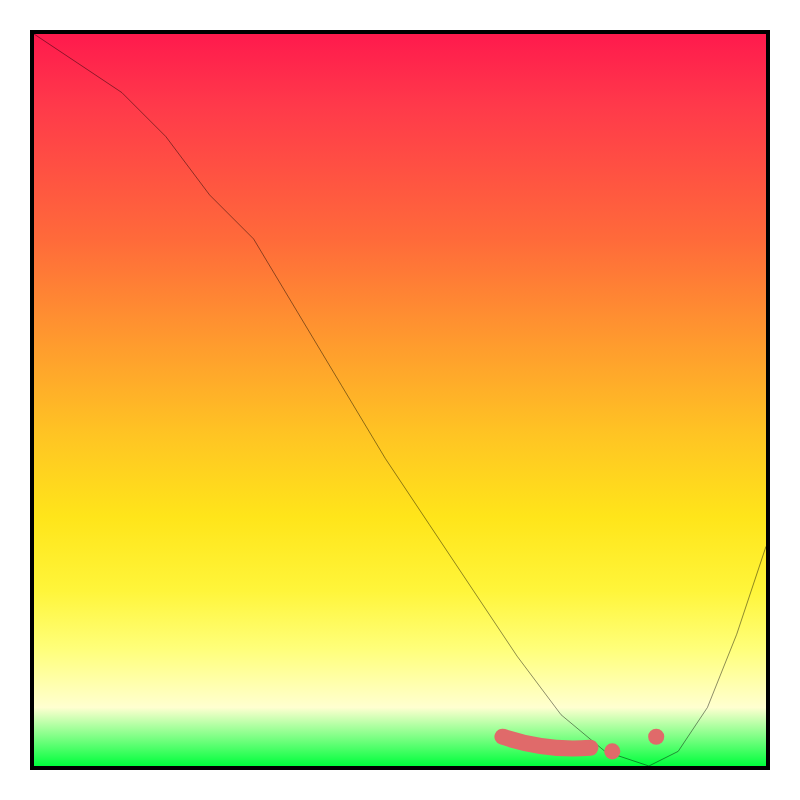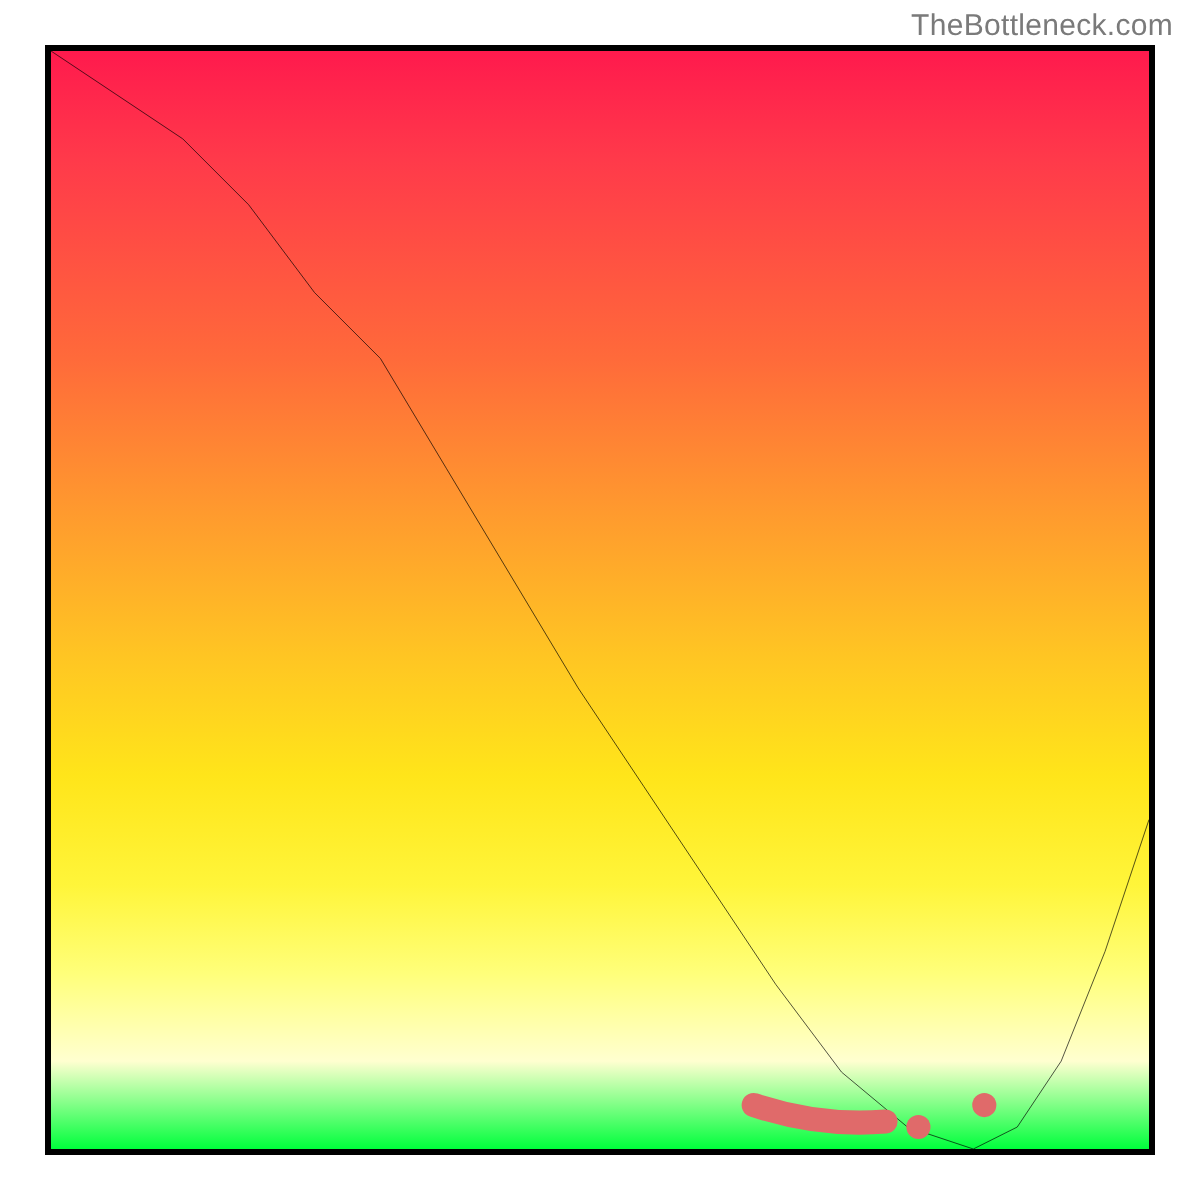--- a/index.html
+++ b/index.html
@@ -57,21 +57,20 @@
     color: #7a7a7a;
     font-size: 20px;
     letter-spacing: 0.2px;
     user-select: none;
   }
 </style>
 </head>
 <body>
 
 <div class="stage">
-  <div class="attribution">TheBottleneck.com</div>
 
   <div class="plot-box">
     <div class="gradient"></div>
 
     <svg class="curve" viewBox="0 0 100 100" preserveAspectRatio="none">
       <path id="curve-path" fill="none" stroke="#000" stroke-width="0.45" vector-effect="non-scaling-stroke" d="M0.00 0.00 L6.00 4.00 L12.00 8.00 L18.00 14.00 L24.00 22.00 L30.00 28.00 L36.00 38.00 L42.00 48.00 L48.00 58.00 L54.00 67.00 L60.00 76.00 L66.00 85.00 L72.00 93.00 L78.00 98.00 L84.00 100.00 L88.00 98.00 L92.00 92.00 L96.00 82.00 L100.00 70.00"></path>
 
       <path id="blob-path" fill="none" stroke="#e06a6a" stroke-width="2.2" stroke-linecap="round" d="M64 96 Q 70 98 76 97.5"></path>
       <circle id="dot1" r="1.1" fill="#e06a6a" cx="79" cy="98"></circle>
       <circle id="dot2" r="1.1" fill="#e06a6a" cx="85" cy="96"></circle>

